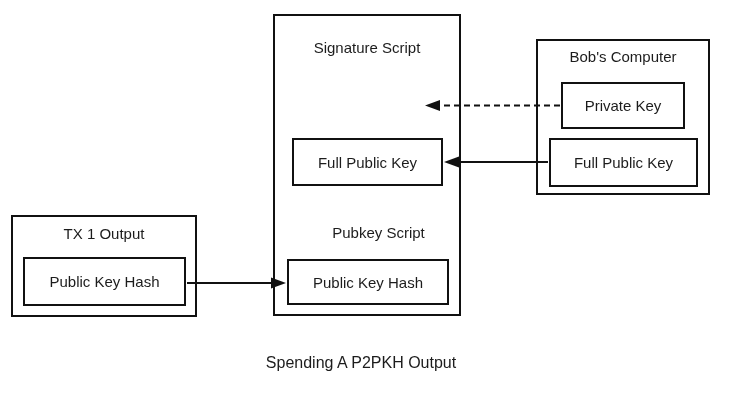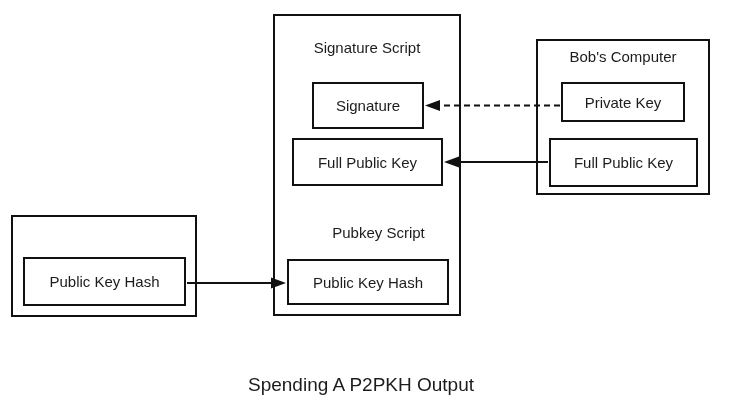--- a/index.html
+++ b/index.html
@@ -34,60 +34,57 @@
     left: 0; right: 0;
     text-align: center;
     font-size: 15px;
     line-height: 18px;
     white-space: nowrap;
   }
   .caption {
     position: absolute;
     left: 161px; top: 354px; width: 400px;
     text-align: center;
-    font-size: 19px;
+    font-size: 16px;
     color: #1c1c1c;
-    margin-top: 20px;
   }
   svg.arrows {
     position: absolute; left: 0; top: 0;
     width: 740px; height: 413px;
     pointer-events: none;
   }
 </style>
 </head>
 <body>
 
 <div class="stage">
 
   <div class="container-box" style="left:273px; top:14px; width:188px; height:302px;">
     <div class="box-title" style="top:23px;">Signature Script</div>
-    <div class="inner-box" style="left:37px; top:66px; width:112px; height:47px;">
-      <span>Signature</span>
-    </div>
     <div class="inner-box" style="left:17px; top:122px; width:151px; height:48px;">
       <span>Full Public Key</span>
     </div>
     <div class="box-title" style="top:208px;padding-left:23px;">Pubkey Script</div>
     <div class="inner-box" style="left:12px; top:243px; width:162px; height:46px;">
       <span>Public Key Hash</span>
     </div>
   </div>
 
   <div class="container-box" style="left:536px; top:39px; width:174px; height:156px;text-decoration:underline;">
     <div class="box-title" style="top:7px;">Bob's Computer</div>
-    <div class="inner-box" style="left:23px; top:41px; width:124px; height:40px;align-items:center;">
+    <div class="inner-box" style="left:23px; top:41px; width:124px; height:47px;align-items:center;">
       <span>Private Key</span>
     </div>
     <div class="inner-box" style="left:11px; top:97px; width:149px; height:49px;">
       <span>Full Public Key</span>
     </div>
   </div>
 
   <div class="container-box" style="left:11px; top:215px; width:186px; height:102px;">
+    <div class="box-title" style="top:8px;">TX 1 Output</div>
     <div class="inner-box" style="left:10px; top:40px; width:163px; height:49px;">
       <span>Public Key Hash</span>
     </div>
   </div>
 
   <svg class="arrows" viewBox="0 0 740 413">
 
     <g>
       <line x1="560" y1="105.5" x2="438" y2="105.5" stroke="#111111" stroke-width="2.2" stroke-dasharray="6 4"></line>
       <polygon points="425,105.5 440,100 440,111" fill="#111111"></polygon>

